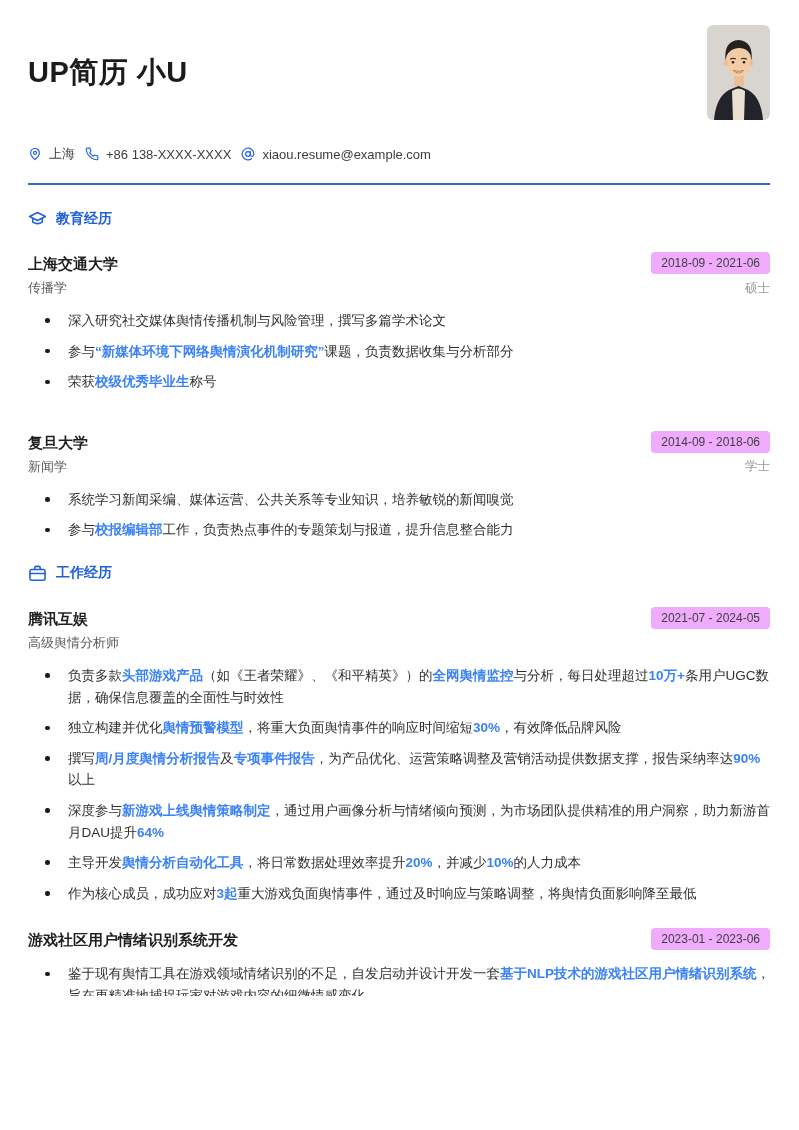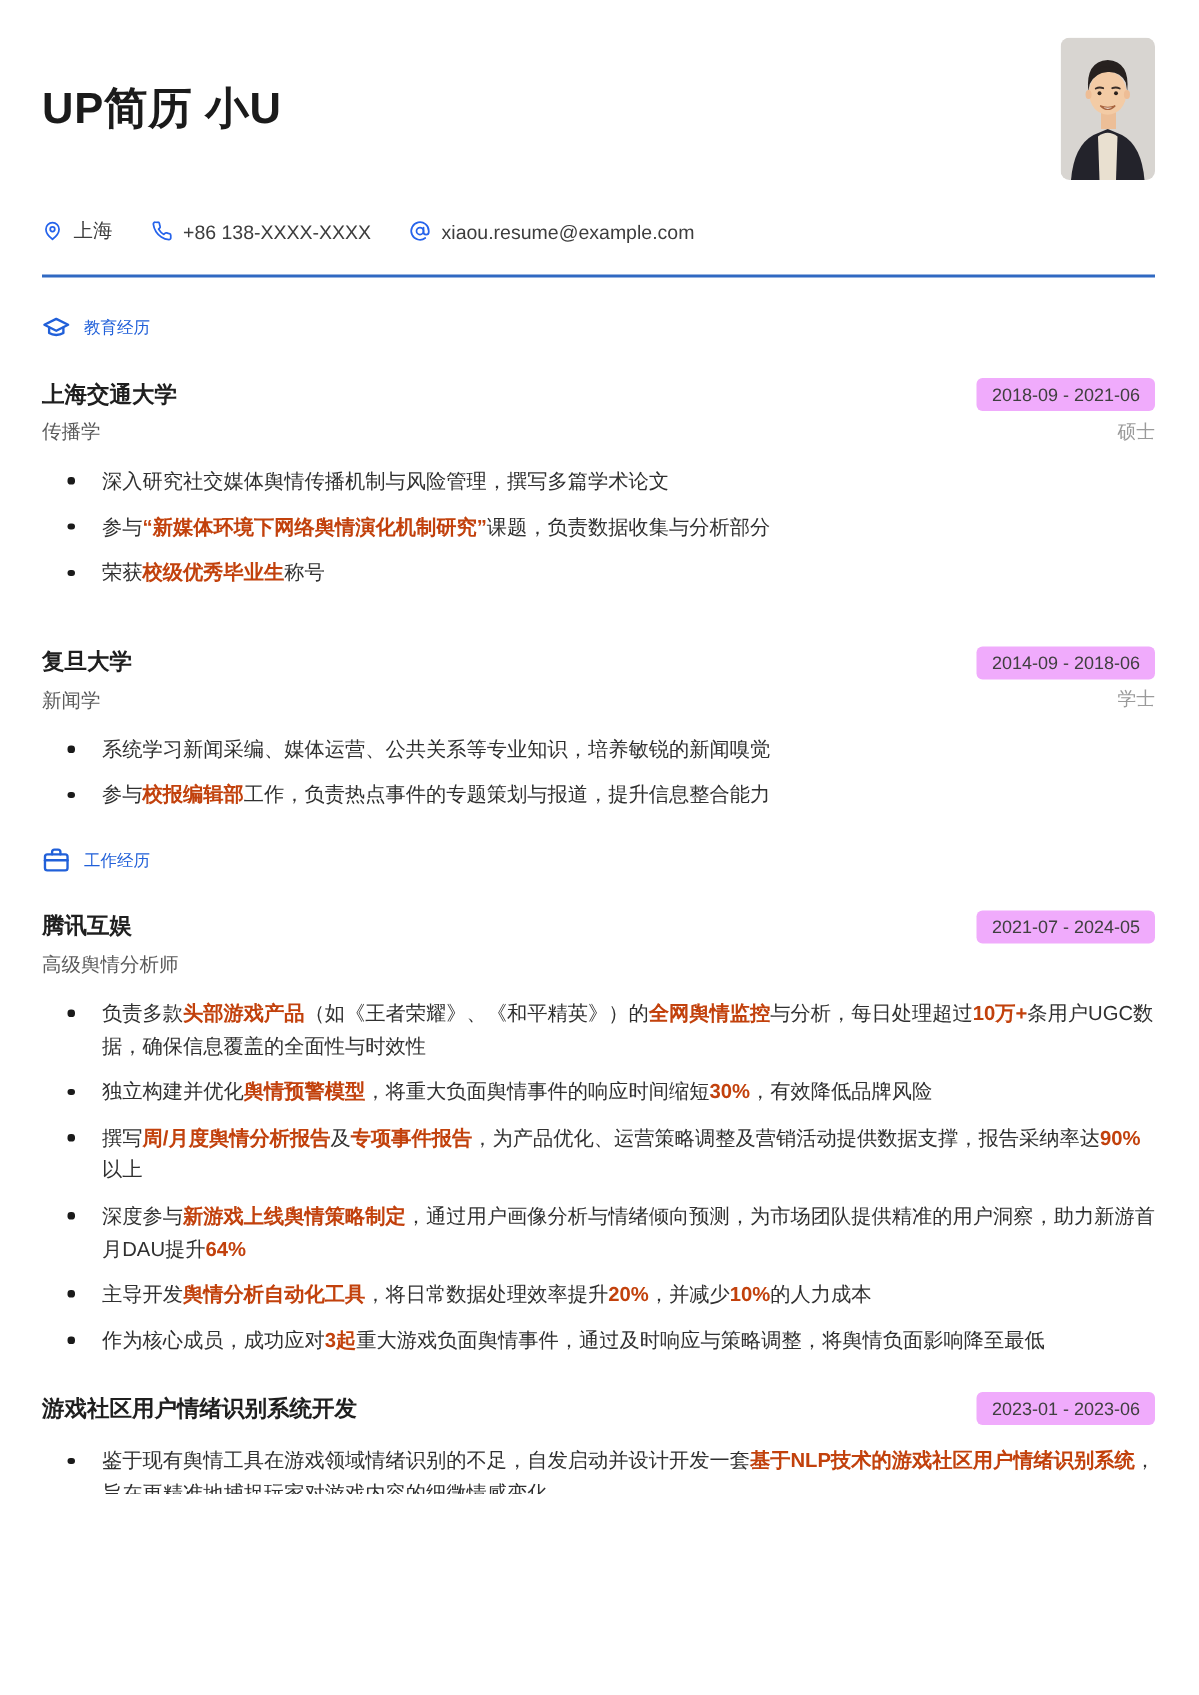--- a/index.html
+++ b/index.html
@@ -11,48 +11,48 @@
   }
   .page { width:799px; height:996px; padding:0 29px 0 28px; overflow:hidden; background:#fff; }
 
   
   .header { display:flex; justify-content:space-between; align-items:flex-start; padding-top:25px; }
   .header-left { flex:1; }
   h1.name { margin-top:28px; font-size:29px; font-weight:700; color:#1b1b1b; letter-spacing:0.5px; }
   .photo { width:63px; height:95px; border-radius:6px; overflow:hidden; flex:0 0 auto; }
   .photo svg { display:block; }
 
-  .contact-row { display:flex; align-items:center; gap:26px; margin-top:25px; font-size:13px; color:#3d3d3d; }
+  .contact-row { display:flex; align-items:center; gap:10px; margin-top:25px; font-size:13px; color:#3d3d3d; }
   .contact-item { display:flex; align-items:center; gap:7px; }
   .contact-item .cicon { width:14px; height:14px; color:#2563eb; display:inline-flex; }
   .contact-item .cicon svg { width:14px; height:14px; }
 
   .divider { border:none; border-top:2px solid #3069c2; margin-top:20px; }
 
   
   .section { margin-top:23px; }
   .section.first { margin-top:24px; }
   .section-heading { display:flex; align-items:center; gap:9px; color:#2160d9; }
   .section-heading .sicon { width:19px; height:19px; display:inline-flex; color:#2160d9; }
   .section-heading .sicon svg { width:19px; height:19px; }
-  .section-heading .stitle { font-size:11px; font-weight:400; }
+  .section-heading .stitle { font-size:14px; font-weight:700; }
 
   .entry { margin-top:24px; }
   .entry + .entry { margin-top:38px; }
-  .entry-head { display:flex; justify-content:space-between; align-items:center; }
+  .entry-head { display:flex; justify-content:space-between; align-items:flex-end; }
   .entry-title { font-size:15px; font-weight:700; color:#1f1f1f; }
   .date-badge { font-size:12px; color:#3f3f3f; background:#f0abfc; border-radius:4px; padding:4px 10px; white-space:nowrap; }
   .entry-sub { display:flex; justify-content:space-between; align-items:center; margin-top:5px;gap:47px; }
   .entry-subtitle { font-size:13px; color:#5a5a5a; }
   .entry-degree { font-size:12.5px; color:#9a9a9a; }
 
   ul.bullets { list-style:none; margin-top:13px; padding-left:17px; }
   ul.bullets li { position:relative; padding-left:23px; font-size:13.5px; line-height:1.6; color:#303030; margin-bottom:9px; }
   ul.bullets li::before { content:""; position:absolute; left:0; top:0.62em; width:4.5px; height:4.5px; border-radius:50%; background:#1a1a1a; }
-  .seg-b { font-weight:700; color:#c2410c;text-align:center; }
+  .seg-b { font-weight:700; color:#3b82f6;text-align:center; }
 </style>
 </head>
 <body>
 
 <div class="page">
 
   <div class="header">
     <div class="header-left">
       <h1 class="name">UP简历 小U</h1>
     </div>

